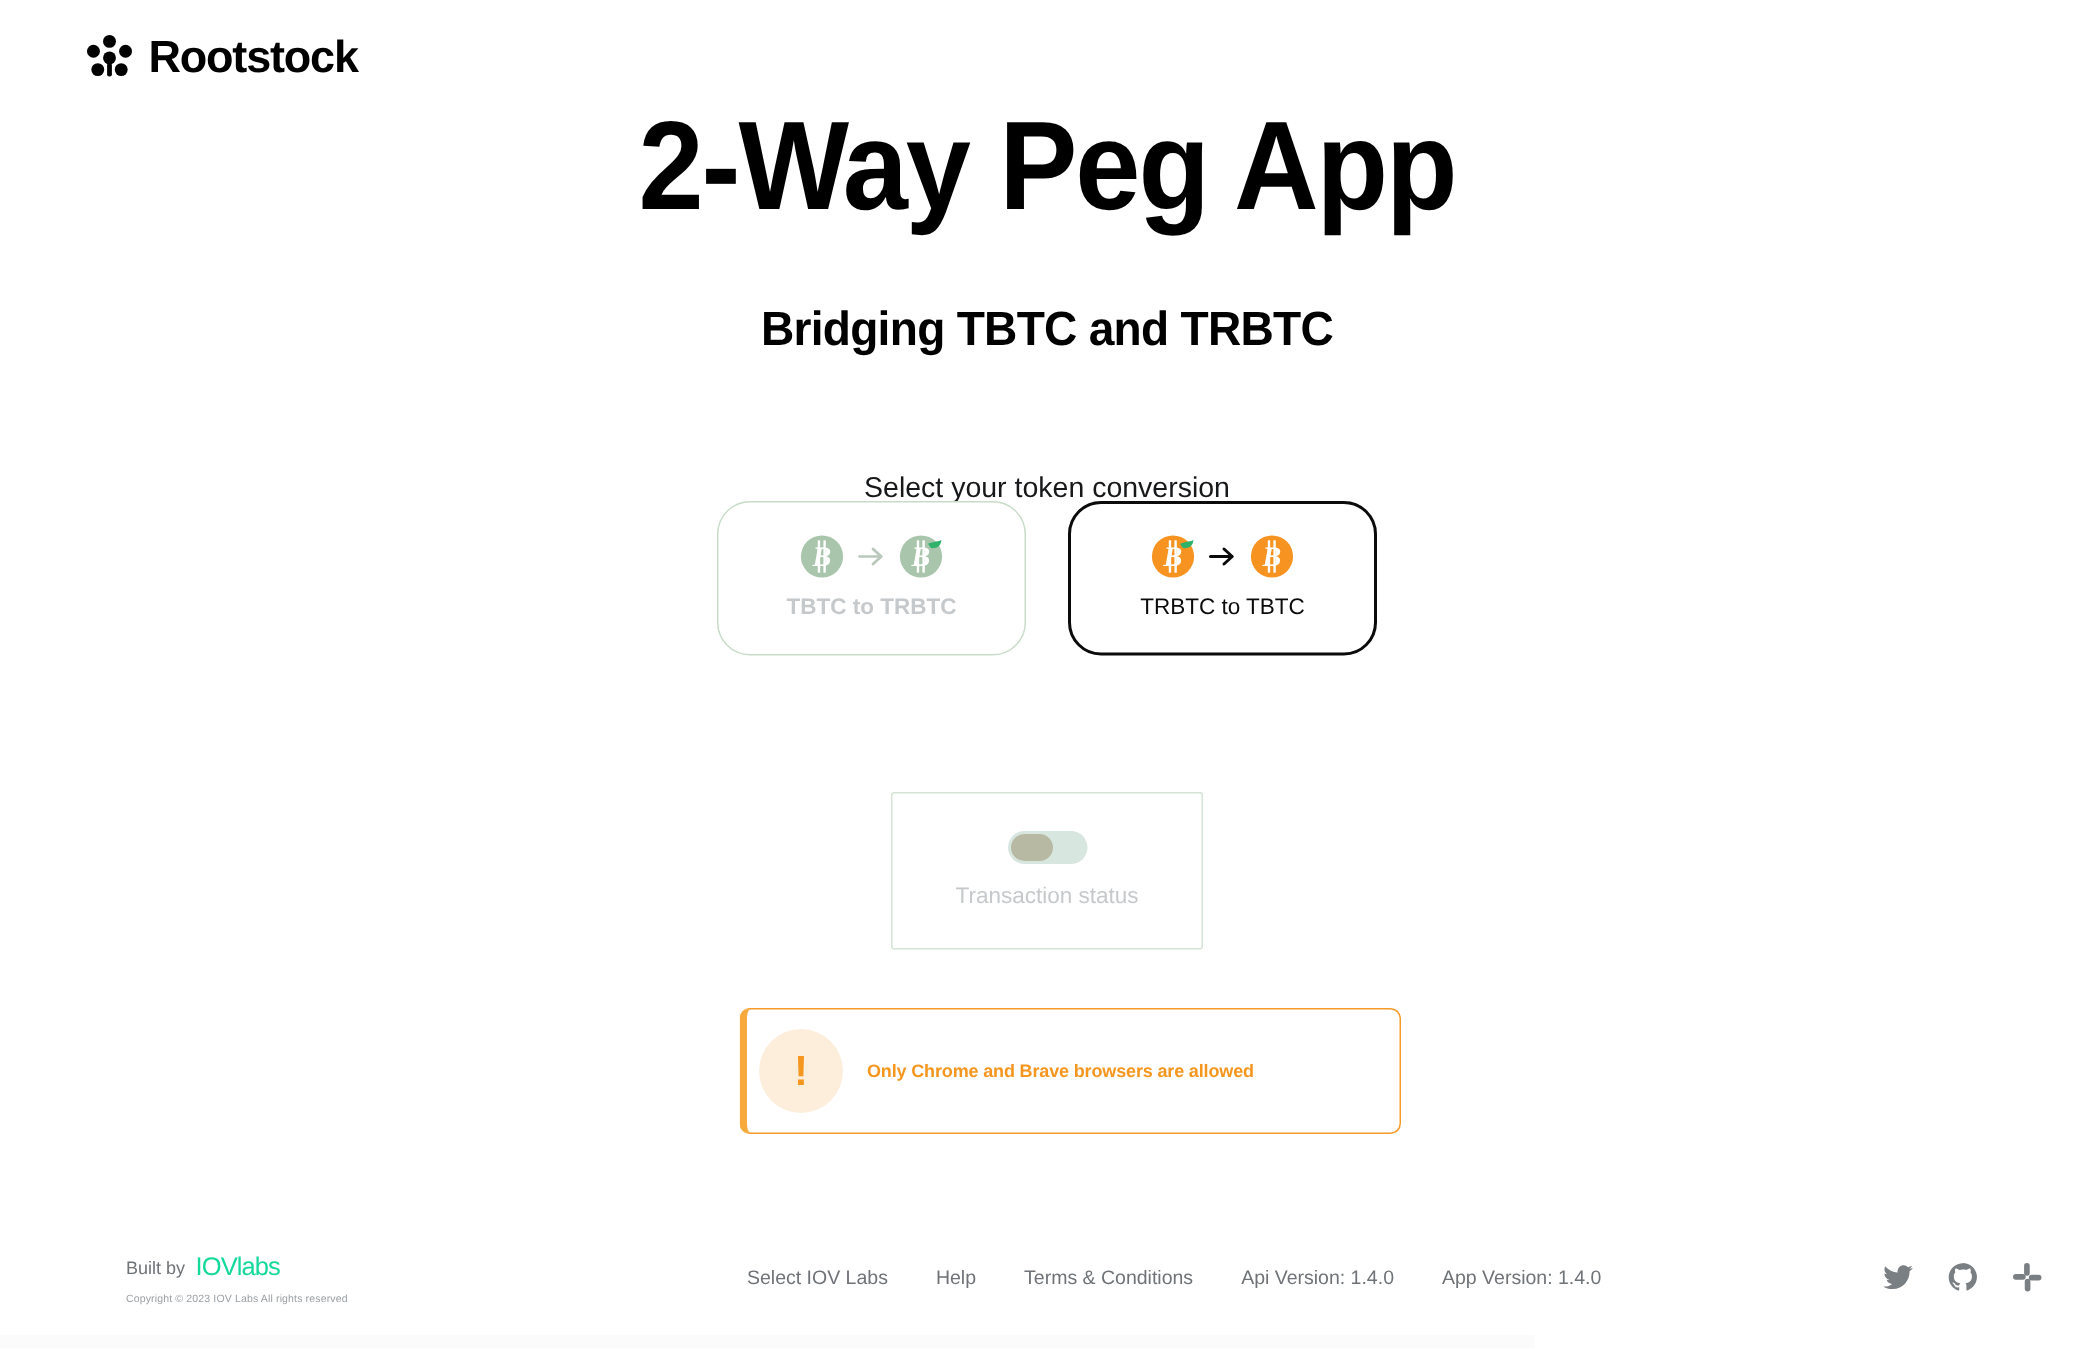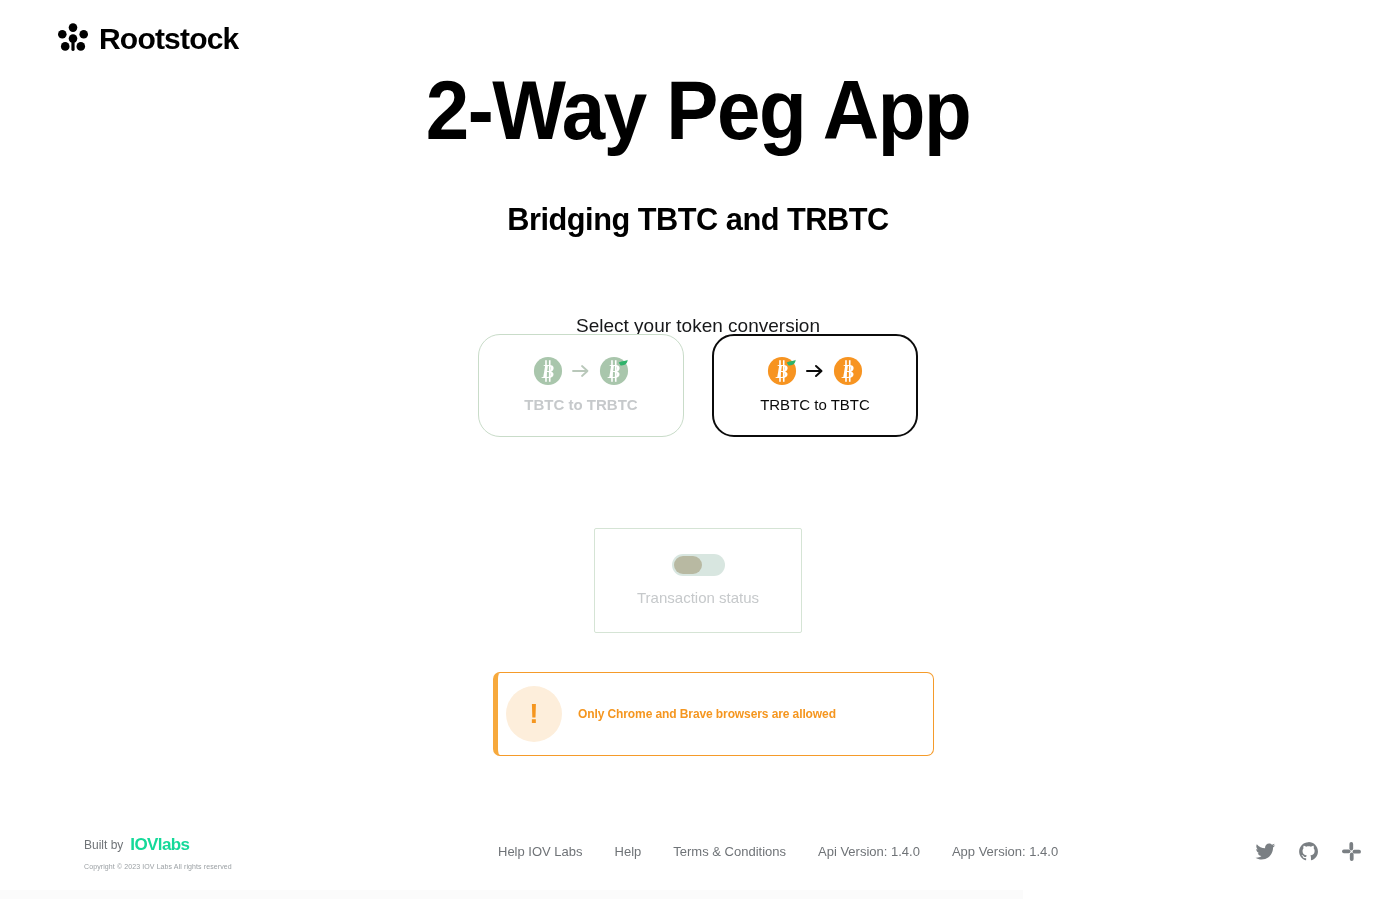--- a/index.html
+++ b/index.html
@@ -221,21 +221,21 @@
     gap: 7px;
   }
   .builtby-text {
     font-size: 12px;
     color: #6f7377;
   }
   .iov-logo {
     display: flex;
     align-items: flex-start;
     font-size: 17px;
-    font-weight: 700;
+    font-weight: 400;
     letter-spacing: -0.6px;
     color: #14d999;
   }
   .copyright {
     margin-top: 8px;
     font-size: 7px;
     color: #9ba0a4;
     letter-spacing: 0.1px;
   }
   .footer-links {
@@ -383,21 +383,21 @@
         <span class="builtby-text">Built by</span>
         <span class="iov-logo">
           <span>IOV</span>
             <span>labs</span>
         </span>
       </div>
       <div class="copyright">Copyright © 2023 IOV Labs All rights reserved</div>
     </div>
 
     <div class="footer-links">
-      <a class="footer-link" href="#">Help IOV Labs</a>
+      <a class="footer-link" href="#">Select IOV Labs</a>
       <a class="footer-link" href="#">Help</a>
       <a class="footer-link" href="#">Terms &amp; Conditions</a>
       <span class="footer-link static">Api Version: 1.4.0</span>
       <span class="footer-link static">App Version: 1.4.0</span>
     </div>
 
     <div class="footer-social">
       <span>
         <svg class="social-icon" viewBox="0 0 24 24" xmlns="http://www.w3.org/2000/svg">
           <path fill="#7a7f83" d="M23 4.9c-.8.4-1.7.6-2.6.8 1-.6 1.7-1.5 2-2.5-.9.5-1.9.9-3 1.1-.8-.9-2-1.5-3.3-1.5-2.5 0-4.6 2-4.6 4.6 0 .4 0 .7.1 1-3.8-.2-7.2-2-9.5-4.8-.4.7-.6 1.5-.6 2.3 0 1.6.8 3 2 3.8-.7 0-1.4-.2-2-.5v.1c0 2.2 1.6 4.1 3.7 4.5-.4.1-.8.2-1.2.2-.3 0-.6 0-.9-.1.6 1.8 2.3 3.1 4.3 3.2-1.6 1.2-3.6 2-5.7 2-.4 0-.7 0-1.1-.1 2 1.3 4.4 2 7 2 8.4 0 13-7 13-13v-.6c.9-.6 1.7-1.4 2.4-2.3z"></path>

